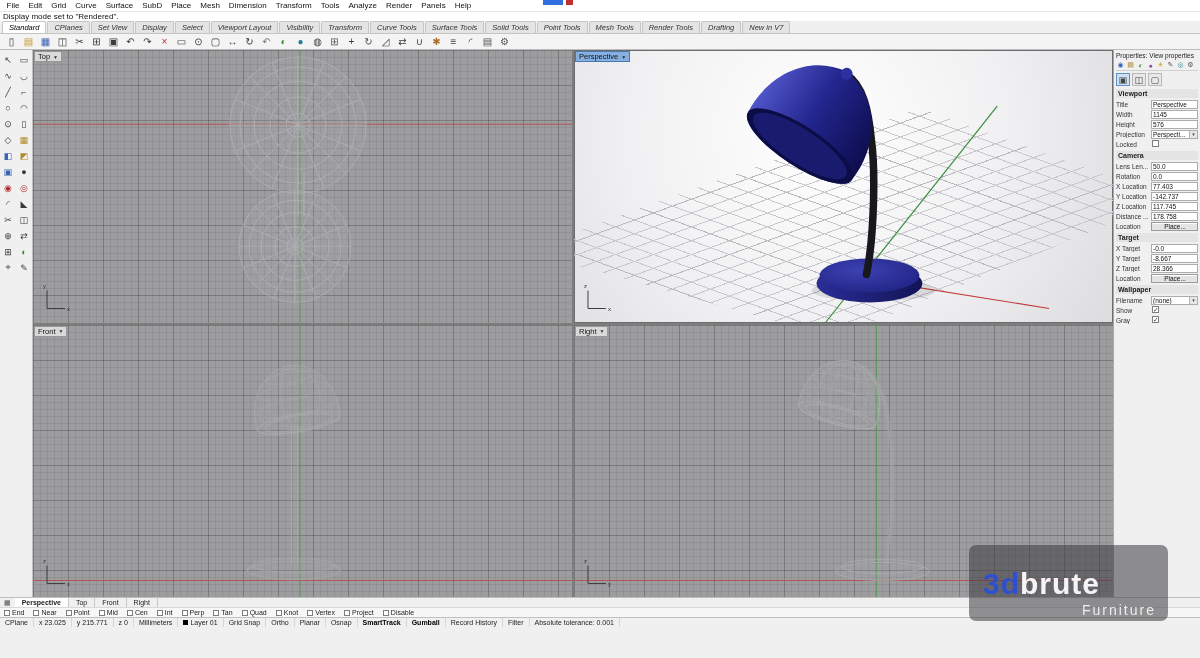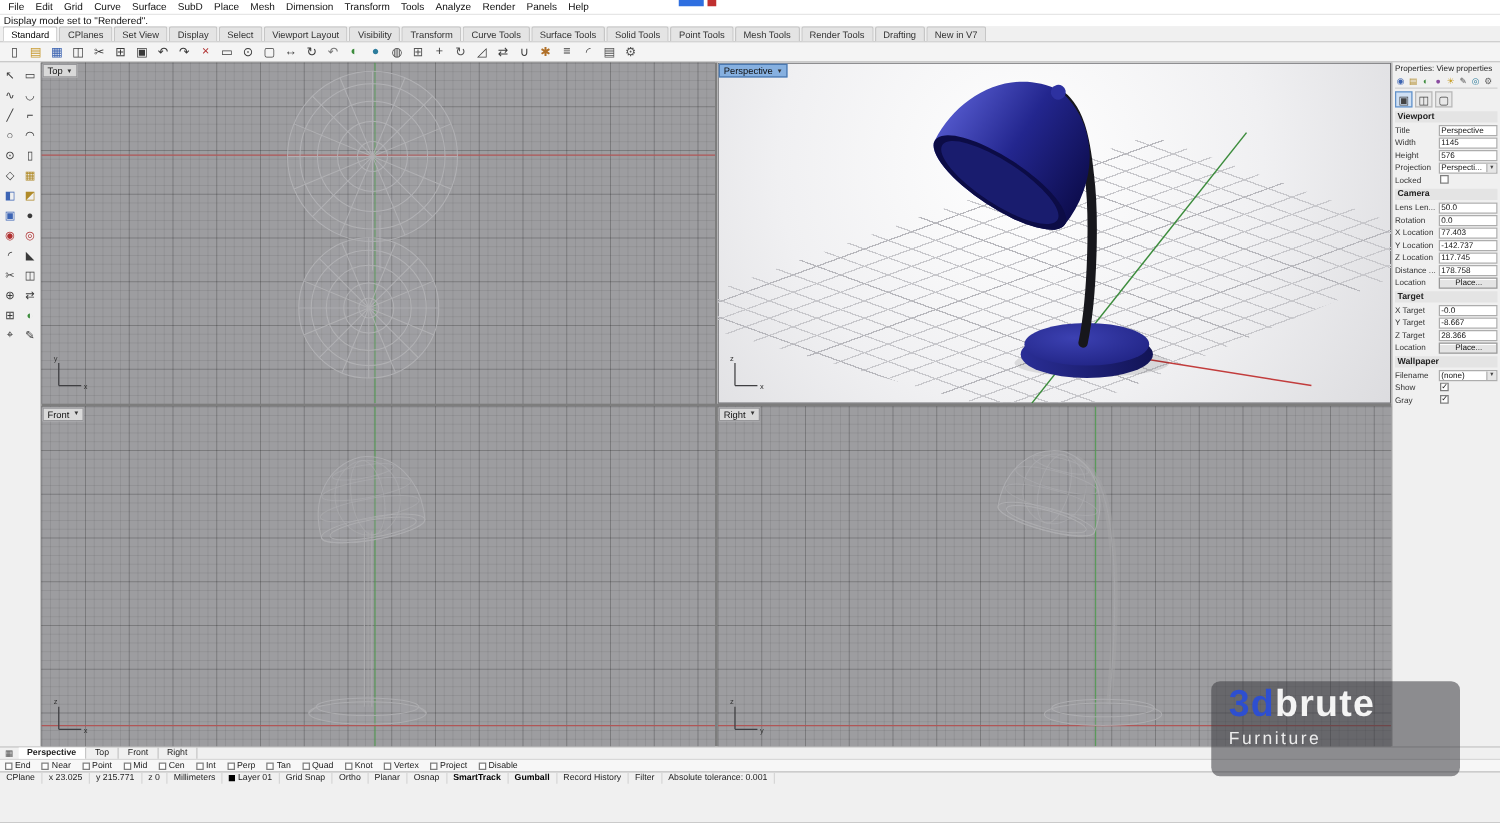--- a/index.html
+++ b/index.html
@@ -22,21 +22,21 @@
 
   
   .cmdline{height:9px;line-height:9px;font-size:8px;background:#fff;padding-left:3px;white-space:nowrap;overflow:hidden;}
   .cmdprompt{height:10px;line-height:10px;font-size:8px;background:#fff;padding-left:3px;border-bottom:1px solid #c9c9c9;white-space:nowrap;overflow:hidden;}
   .cmdprompt b{font-weight:bold;}
   .cmd-opts{color:#2a2ac0;}
   .cursor{color:#000;}
 
   
   .tabbar{height:13px;background:#f0f0f0;display:flex;align-items:flex-end;padding-left:2px;border-bottom:1px solid #c4c4c4;font-size:7.5px;}
-  .toolbar-tab{padding:1px 6px 1px 6px;border:1px solid #c6c6c6;border-bottom:none;background:#e4e4e4;margin-right:1px;white-space:nowrap;height:12px;display:flex;align-items:flex-start;border-radius:2px 2px 0 0;color:#333;}
+  .toolbar-tab{padding:1px 6px 1px 6px;border:1px solid #c6c6c6;border-bottom:none;background:#e4e4e4;margin-right:1px;white-space:nowrap;height:12px;display:flex;align-items:flex-start;border-radius:2px 2px 0 0;color:#333;font-style:italic;}
   .toolbar-tab[data-active]{background:#fff;color:#000;}
 
   
   .icon-toolbar{height:16px;background:#f4f4f4;border-bottom:1px solid #bcbcbc;display:flex;align-items:center;padding-left:3px;}
   .ticon{width:17px;height:14px;display:flex;align-items:center;justify-content:center;font-size:10px;color:#3a3a3a;border-radius:2px;}
 
   
   .main{display:flex;height:547px;}
   .left-toolbar{width:33px;background:#f0f0f0;border-right:1px solid #c0c0c0;display:grid;grid-template-columns:15px 15px;gap:1px;justify-content:center;align-content:start;padding-top:2px;}
   .ltool{width:15px;height:15px;display:flex;align-items:center;justify-content:center;font-size:9px;color:#3a3a3a;border-radius:2px;}
@@ -90,25 +90,25 @@
   .viewport-tab[data-active]{background:#ffffff;font-weight:bold;}
   .osnap-bar{height:10px;background:#f7f7f7;border-top:1px solid #d8d8d8;display:flex;align-items:center;font-size:7px;padding-left:4px;gap:9px;}
   .osnap-item{display:flex;align-items:center;gap:2px;color:#222;}
   .osnap-item .cbx{display:inline-block;width:6px;height:6px;}
   .statusbar{height:10px;background:#f0f0f0;border-top:1px solid #c0c0c0;display:flex;align-items:center;font-size:7px;color:#222;}
   .sseg{padding:0 5px;border-right:1px solid #d6d6d6;height:100%;display:flex;align-items:center;white-space:nowrap;gap:2px;}
   .status-toggle[data-active]{font-weight:bold;color:#000;}
   .layer-swatch{width:5px;height:5px;background:#000;display:inline-block;}
 
   
-  .watermark{position:absolute;left:969px;top:545px;width:199px;height:76px;background:rgba(58,58,64,.55);border-radius:7px;z-index:50;padding:4px 12px 6px 14px;display:flex;flex-direction:column;}
+  .watermark{position:absolute;left:969px;top:545px;width:199px;height:76px;background:rgba(58,58,64,.55);border-radius:7px;z-index:50;padding:24px 12px 6px 14px;display:flex;flex-direction:column;}
   .wm-brand{font-size:30px;font-weight:bold;letter-spacing:1px;line-height:30px;}
   .wm-3d{color:#2e4fd0;}
   .wm-brute{color:#f4f4f4;}
-  .wm-sub{font-size:14px;color:#ececec;text-align:left;margin-top:3px;letter-spacing:2px;}
+  .wm-sub{font-size:14px;color:#ececec;text-align:right;margin-top:3px;letter-spacing:2px;}
 </style>
 </head>
 <body>
 
 <div class="app">
 
   <div class="artifact"></div>
   <div class="artifact2"></div>
 
   <div class="menubar">

